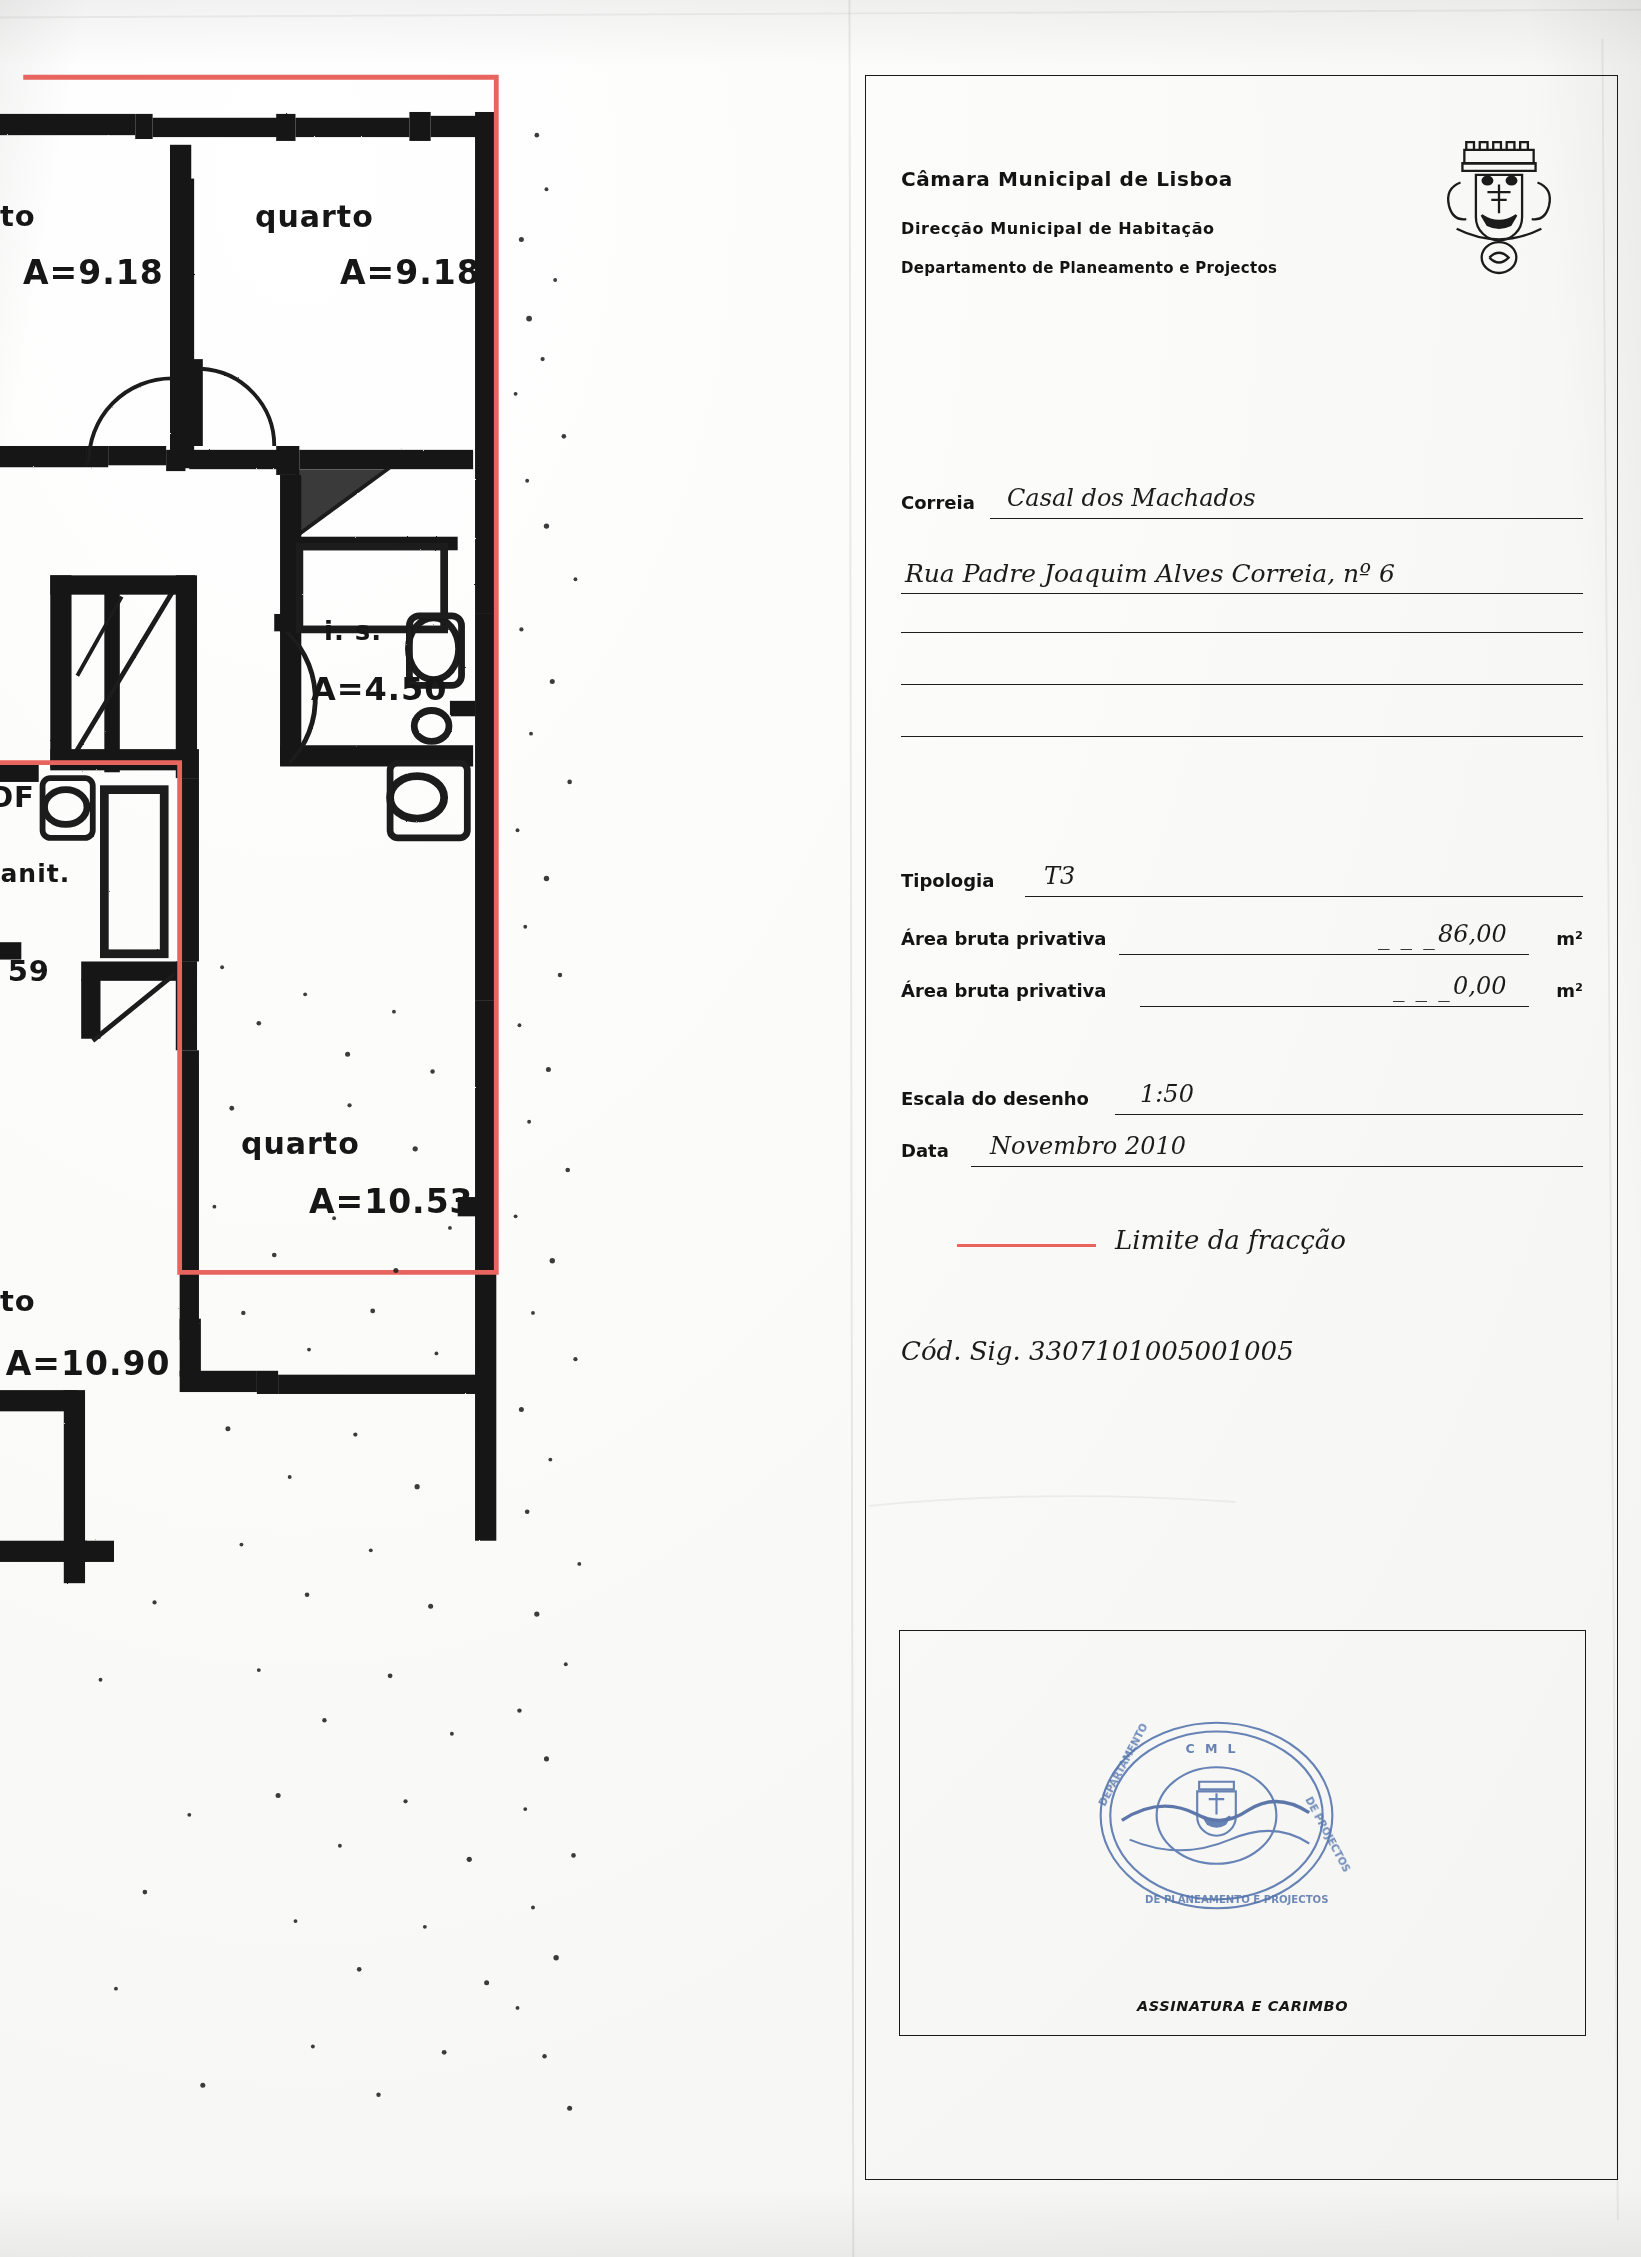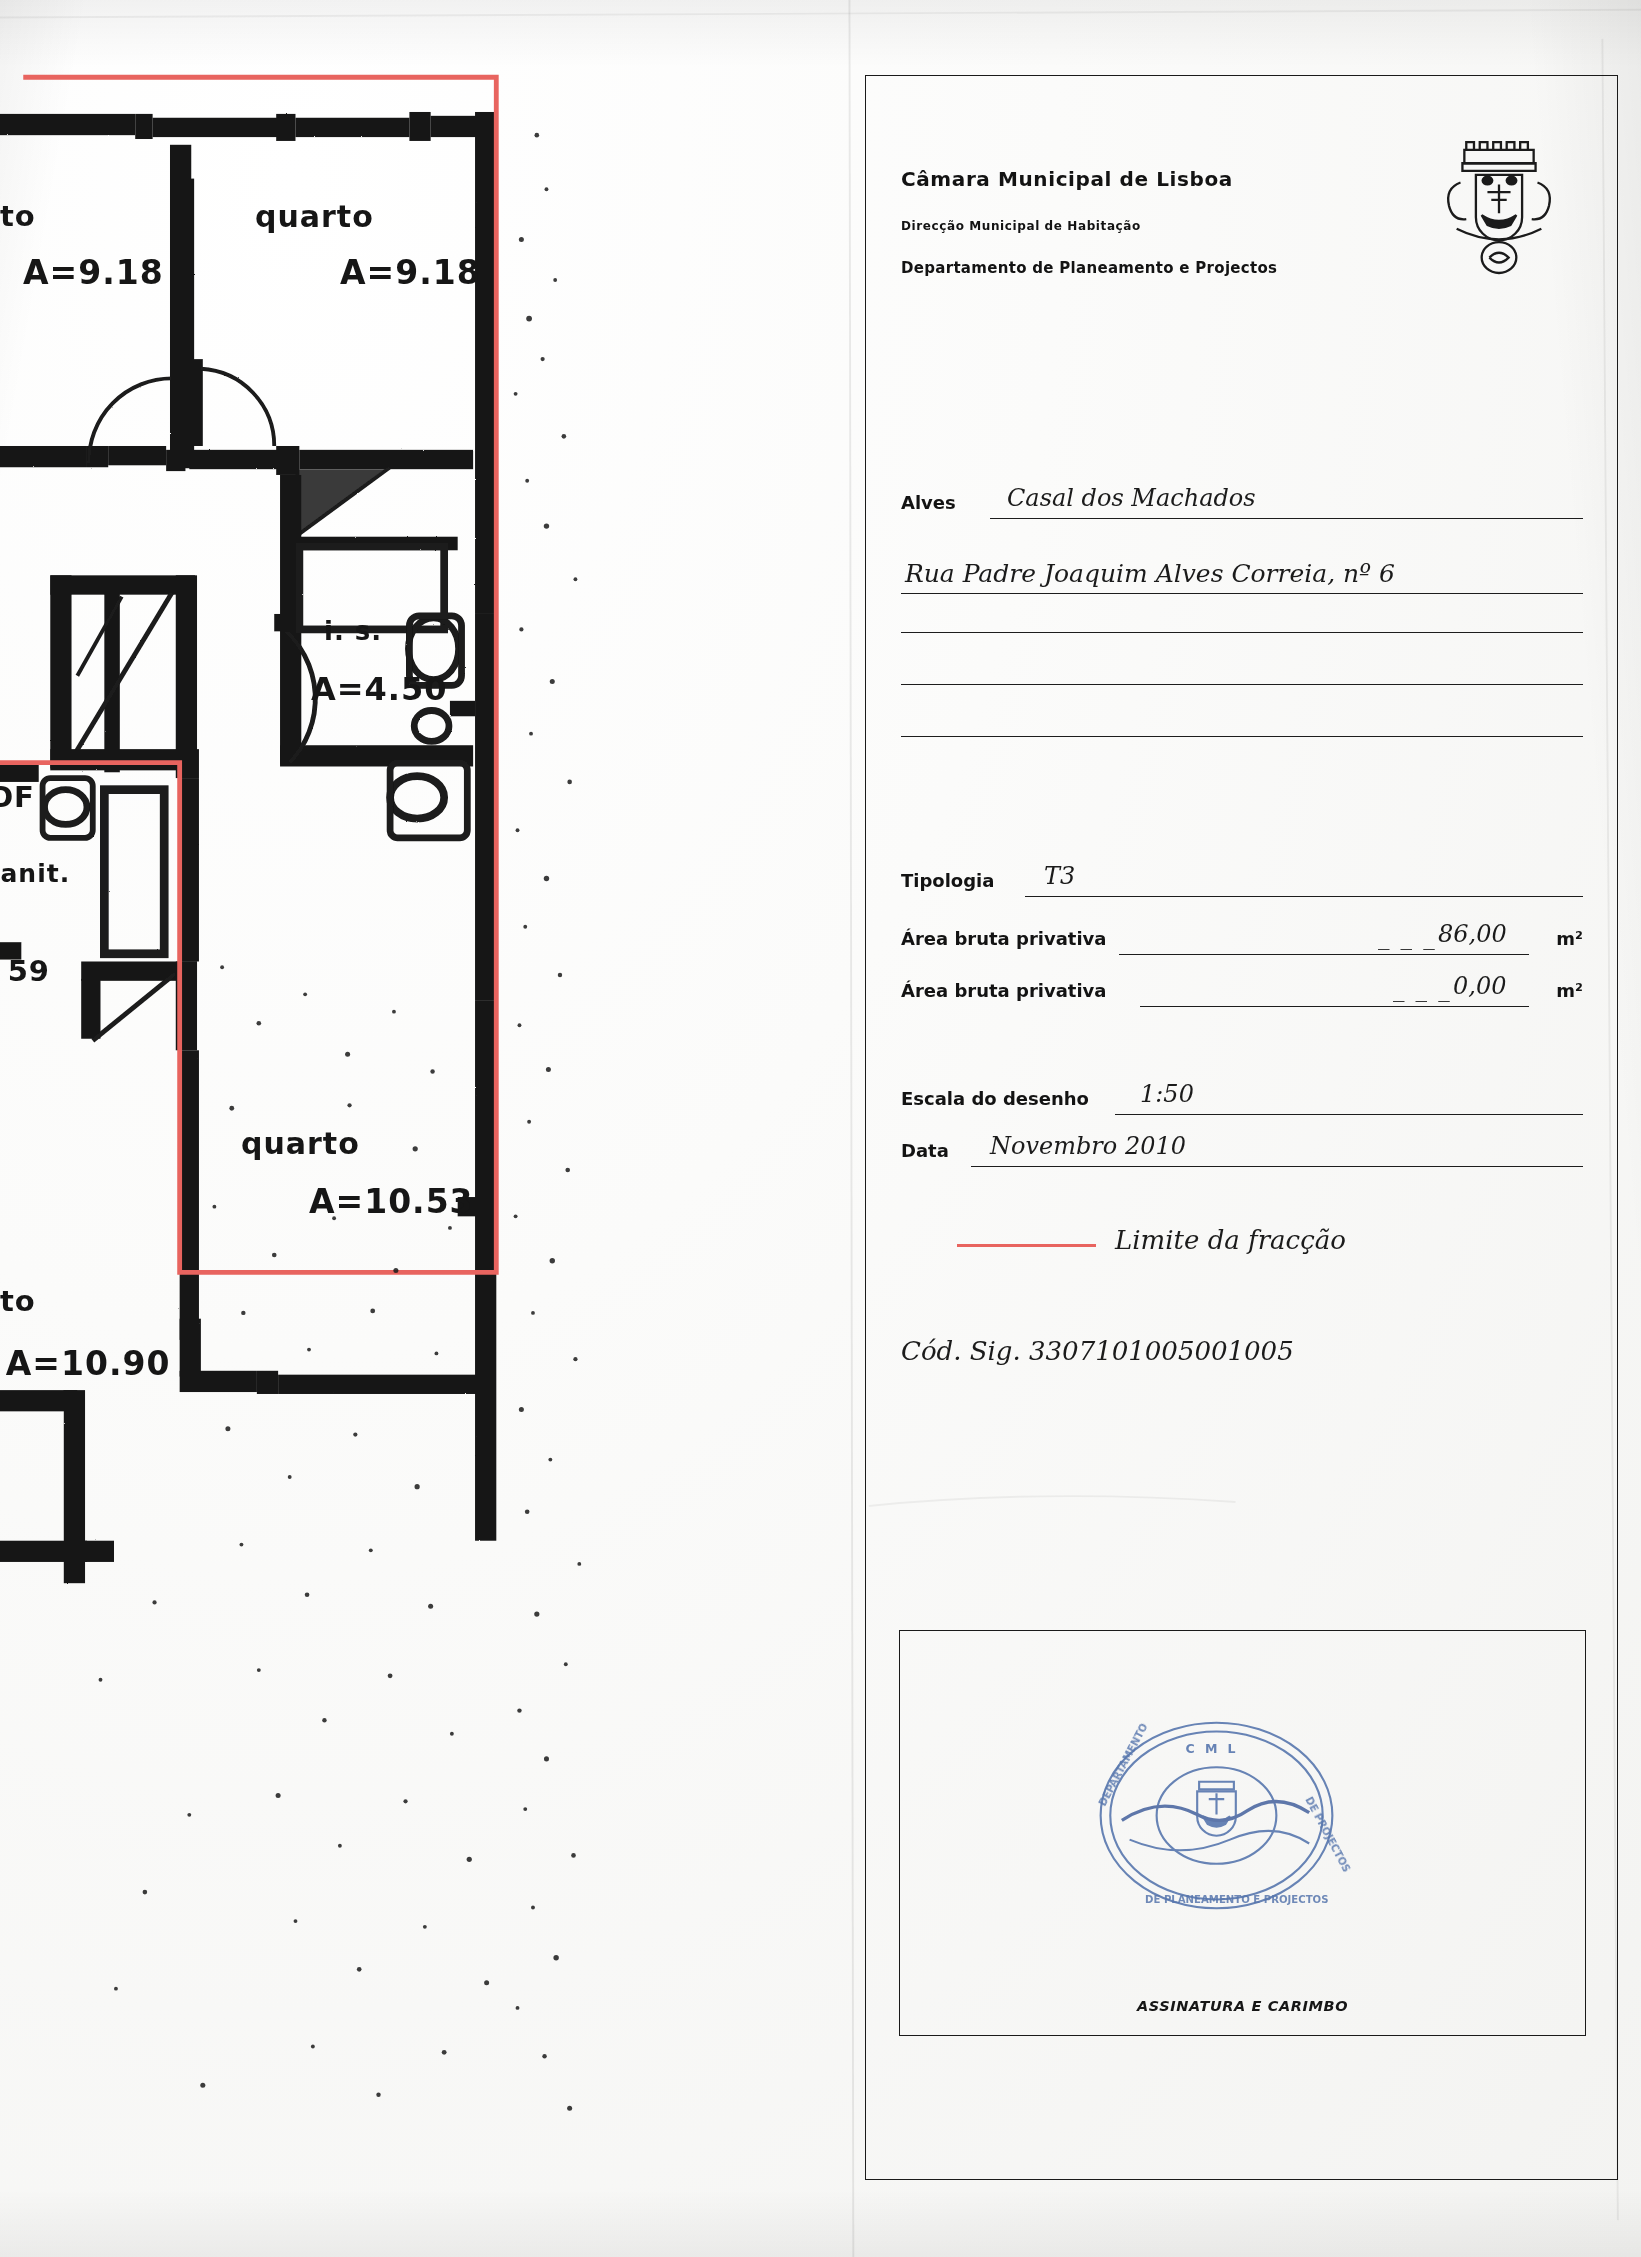--- a/index.html
+++ b/index.html
@@ -79,21 +79,21 @@
 
   .org-title {
     position: absolute;
     left: 35px;
     font-family: "DejaVu Sans", sans-serif;
     font-weight: 700;
     color: #131313;
     letter-spacing: 0.6px;
   }
   .org-1 { top: 91px; font-size: 20px; }
-  .org-2 { top: 143px; font-size: 12px; }
+  .org-2 { top: 143px; font-size: 16px; }
   .org-3 { top: 183px; font-size: 15px; letter-spacing: 0.3px; }
 
   
   #crest {
     position: absolute;
     right: 41px;
     top: 60px;
     width: 154px;
     height: 145px;
   }
@@ -473,21 +473,21 @@
             <path d="M40 48 q-16 6 -12 24 q4 16 18 14"></path>
             <path d="M120 48 q16 6 12 24 q-4 16 -18 14"></path>
             <path d="M36 96 q44 22 88 0"></path>
             <ellipse cx="80" cy="126" rx="18" ry="16"></ellipse>
             <path d="M70 126 q10 -10 20 0 q-10 10 -20 0"></path>
           </g>
         </svg>
       </div>
 
       <div class="field" style="top:406px;">
-        <span class="lab">Alves</span>
+        <span class="lab">Correia</span>
         <span class="val" style="left:106px;">Casal dos Machados</span>
         <span class="rule" style="left:89px;"></span>
       </div>
 
       <div class="field" style="top:481px;">
         <span class="val" style="left:3.9px; font-size:25px;">Rua Padre Joaquim Alves Correia, nº 6</span>
         <span class="rule"></span>
       </div>
 
       <div class="blankline" style="top:556px;"></div>

